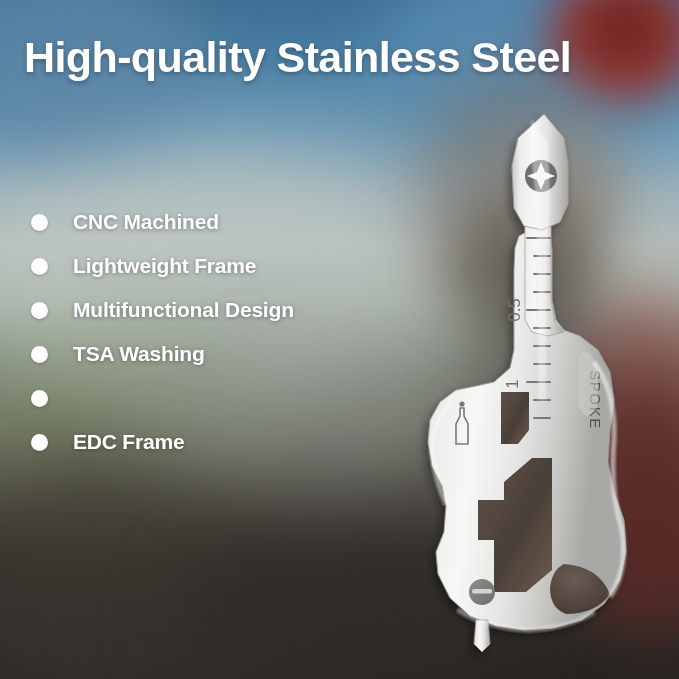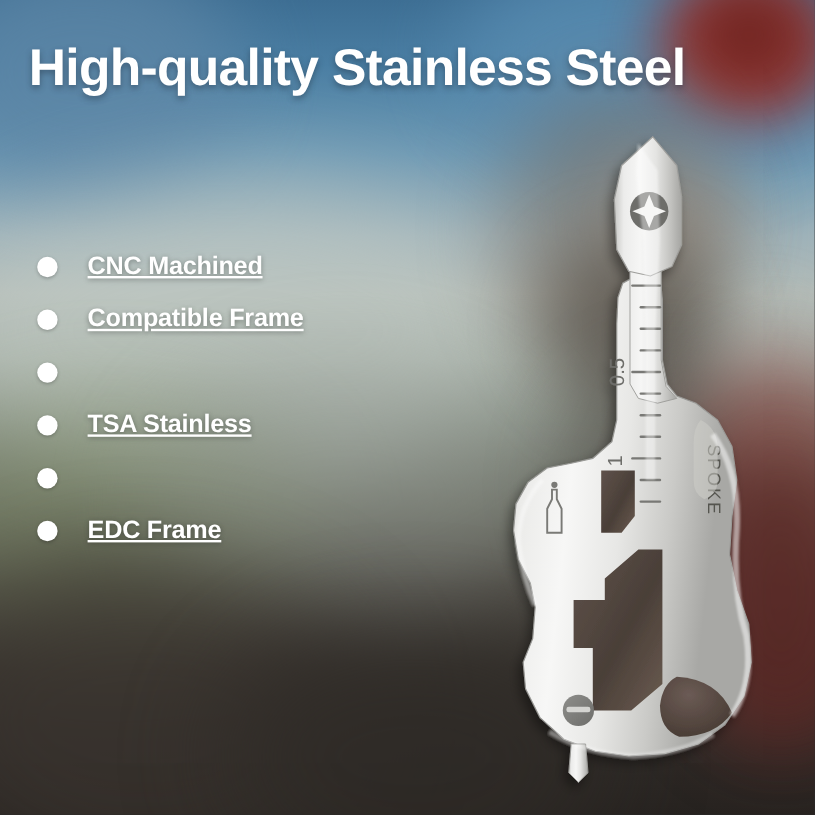--- a/index.html
+++ b/index.html
@@ -54,21 +54,20 @@
   .feature{position:relative;height:44px;display:flex;align-items:center;}
   .dot{
     width:17px;height:17px;border-radius:50%;background:#ffffff;
     flex:0 0 auto;margin-left:7px;
     box-shadow:0 1px 3px rgba(0,0,0,.25);
   }
   .flabel{
     margin-left:25px;font-size:21px;font-weight:bold;color:#ffffff;
     letter-spacing:-0.2px;white-space:nowrap;
     text-shadow:0 1px 4px rgba(40,45,40,.45);
-    text-decoration:underline;
   }
 
   
   #tool{position:absolute;left:398px;top:100px;width:262px;height:570px;}
   #tool svg{display:block;width:262px;height:570px;}
   .engrave{font-family:"Liberation Sans",sans-serif;font-weight:normal;}
 </style>
 </head>
 <body>
 
@@ -94,28 +93,29 @@
 
   <div class="headline">High-quality Stainless Steel</div>
 
   <div class="features">
     <div class="feature">
       <span class="dot"></span>
       <span class="flabel">CNC Machined</span>
     </div>
     <div class="feature">
       <span class="dot"></span>
-      <span class="flabel">Compatible Frame</span>
-    </div>
-    <div class="feature">
-      <span class="dot"></span>
-    </div>
-    <div class="feature">
-      <span class="dot"></span>
-      <span class="flabel">TSA Stainless</span>
+      <span class="flabel">Lightweight Frame</span>
+    </div>
+    <div class="feature">
+      <span class="dot"></span>
+      <span class="flabel">Multifunctional Design</span>
+    </div>
+    <div class="feature">
+      <span class="dot"></span>
+      <span class="flabel">TSA Washing</span>
     </div>
     <div class="feature">
       <span class="dot"></span>
     </div>
     <div class="feature">
       <span class="dot"></span>
       <span class="flabel">EDC Frame</span>
     </div>
   </div>
 

